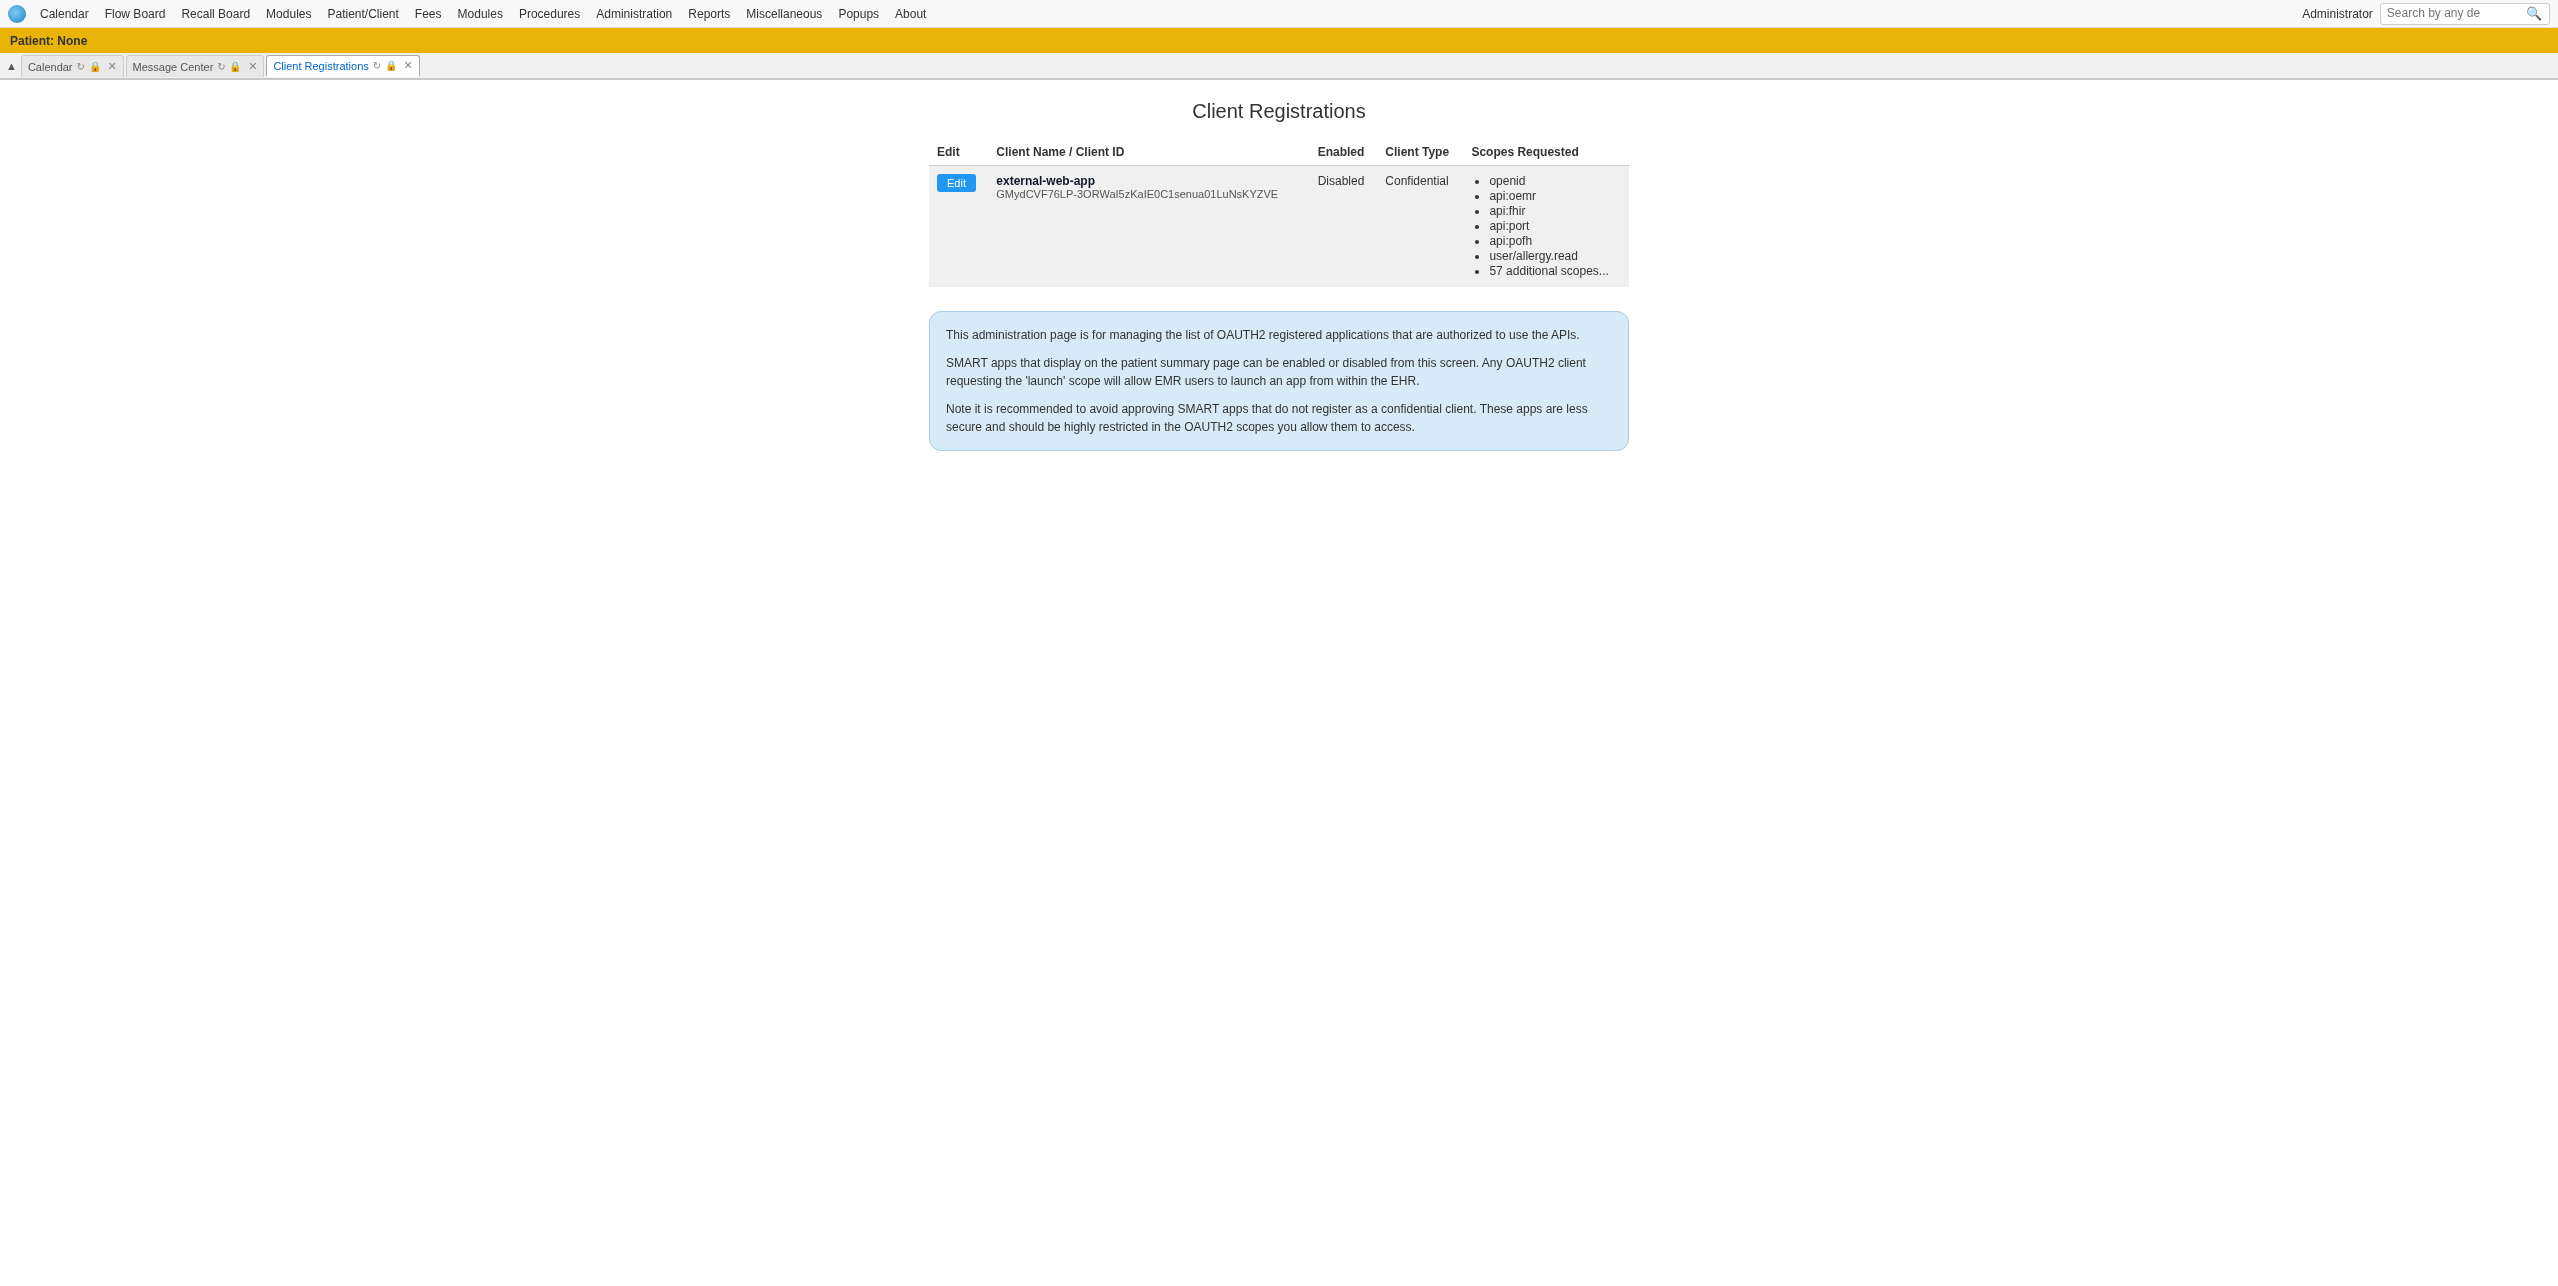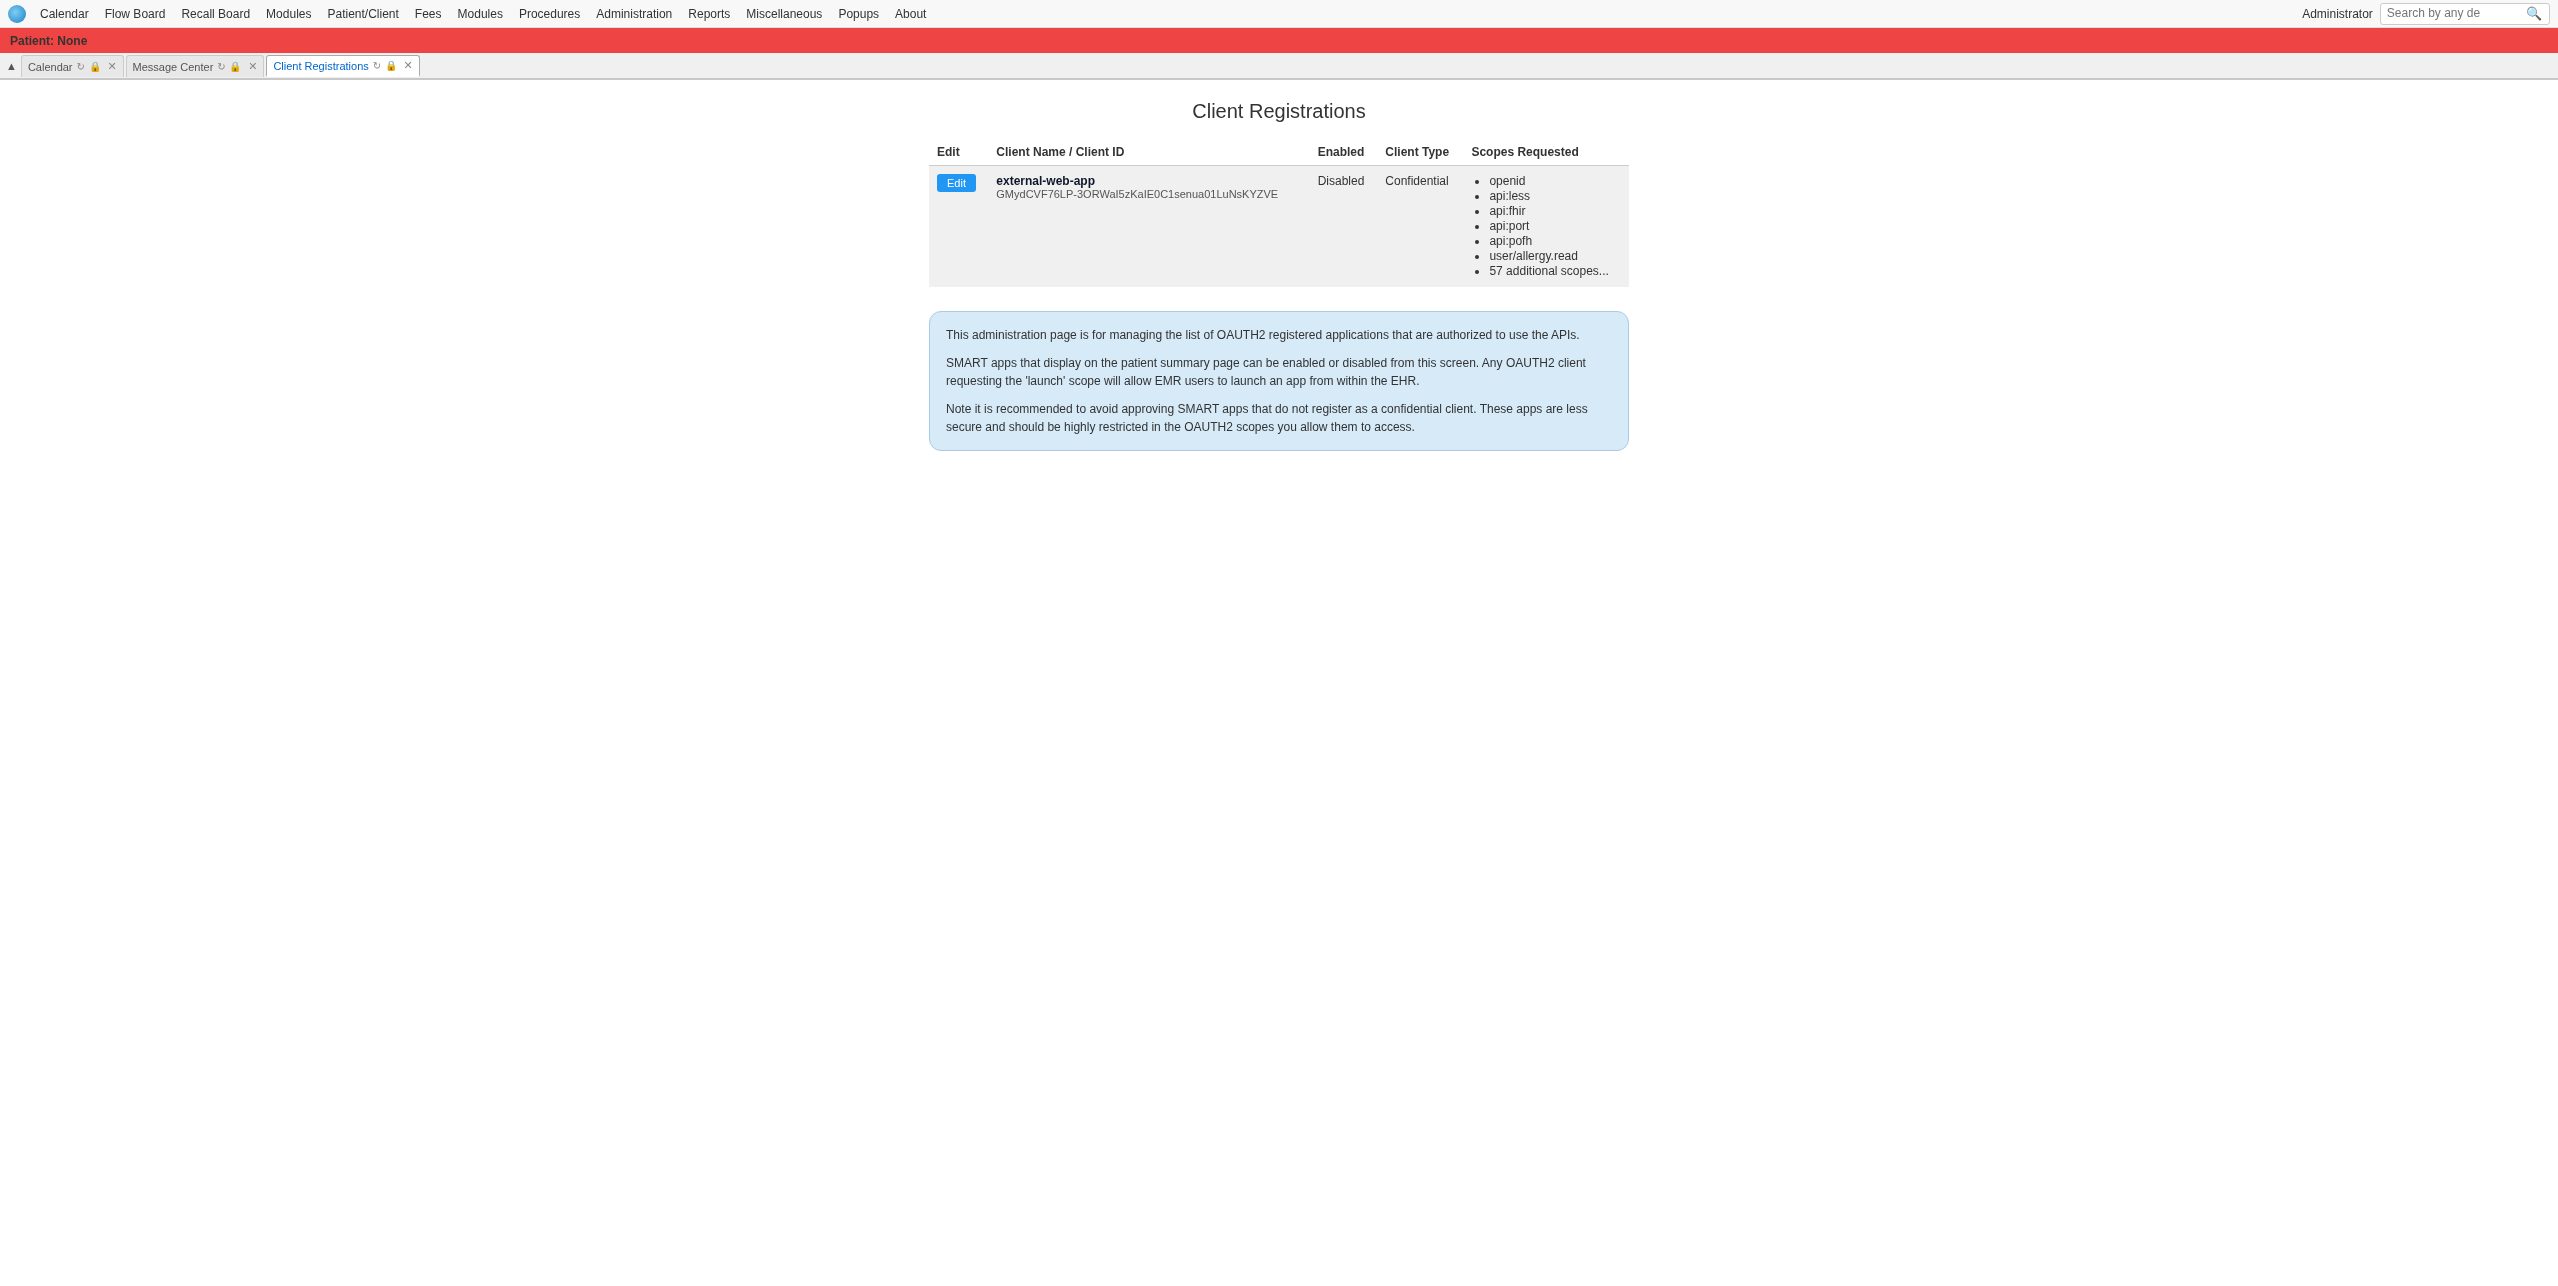--- a/index.html
+++ b/index.html
@@ -73,21 +73,21 @@
       cursor: pointer;
     }
 
     
     #patient-bar {
       padding: 4px 10px;
       font-size: 12px;
       font-weight: bold;
       color: #333;
       border-bottom: 1px solid #eee;
-      background: #ef4444;
+      background: #eab308;
       height: 26px;
       display: flex;
       align-items: center;
     }
 
     
     #tab-bar {
       display: flex;
       align-items: center;
       background: #f0f0f0;
@@ -308,21 +308,21 @@
         </td>
         <td>
           <span>Disabled</span>
         </td>
         <td>
           <span>Confidential</span>
         </td>
         <td>
           <ul class="scopes-list">
             <li>openid</li>
-            <li>api:less</li>
+            <li>api:oemr</li>
             <li>api:fhir</li>
             <li>api:port</li>
             <li>api:pofh</li>
             <li>user/allergy.read</li>
             <li>57 additional scopes...</li>
           </ul>
         </td>
       </tr>
     </tbody>
   </table>

